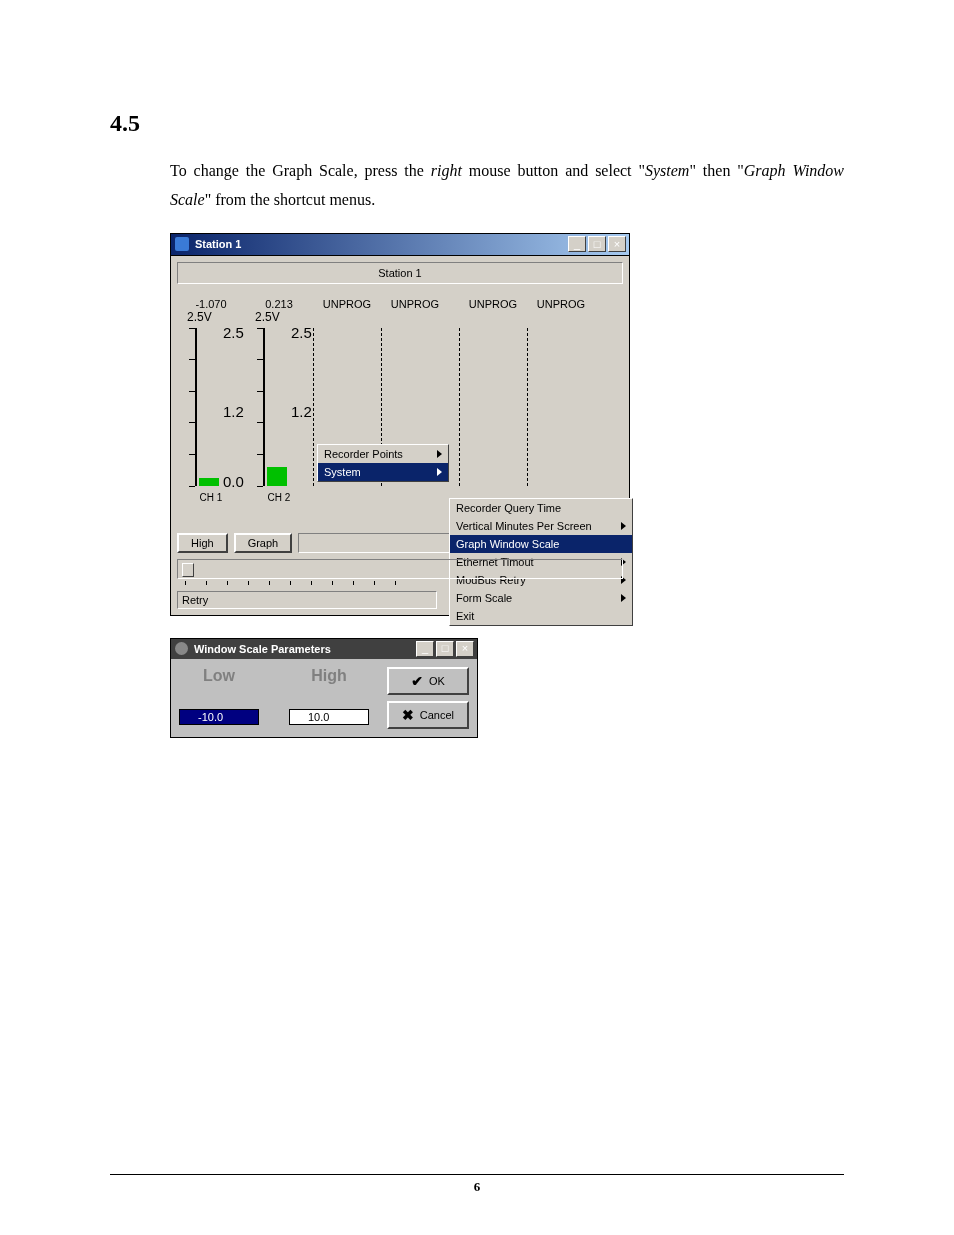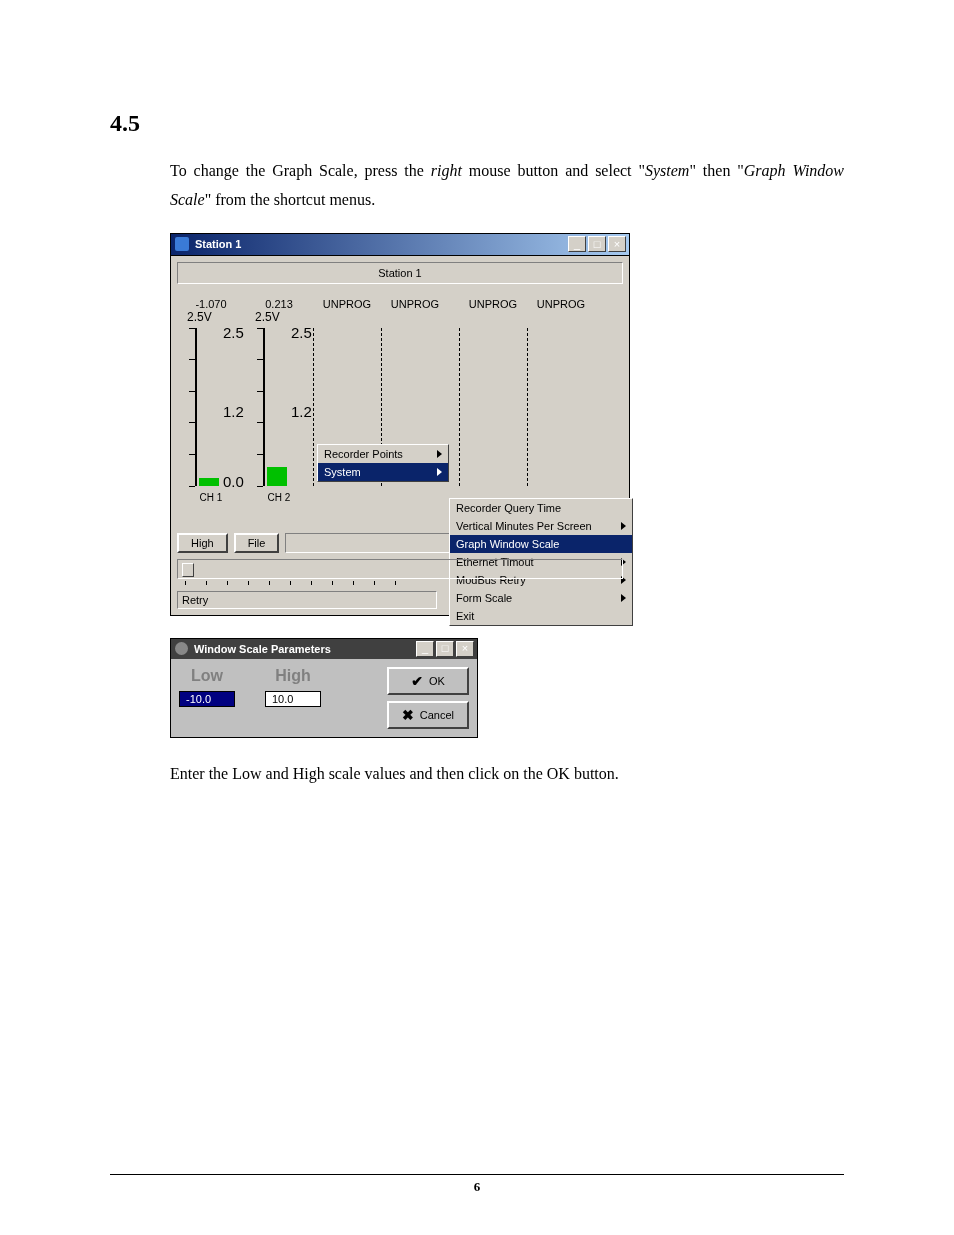--- a/index.html
+++ b/index.html
@@ -253,26 +253,26 @@
     height: 78px;
     box-sizing: border-box;
   }
   .wsp-fields { display: flex; gap: 30px; }
   .wsp-col { display: flex; flex-direction: column; align-items: center; }
   .wsp-label {
     color: #808080;
     font: bold 16px Arial, sans-serif;
   }
   .wsp-input {
-    margin-top: 6px;
+    margin-top: 24px;
     font: 11px Tahoma, sans-serif;
     background: #fff;
     border: 1px solid #000;
     width: 42px;
-    padding: 1px 6px;
+    padding: 1px 18px;
   }
   .wsp-input.selected { background: #000080; color: #fff; }
   .wsp-btns { display: flex; flex-direction: column; gap: 6px; margin-left: auto; }
   .wsp-btn {
     width: 78px;
     height: 24px;
     background: #c0c0c0;
     border: 2px solid #fff;
     border-right-color: #404040;
     border-bottom-color: #404040;
@@ -425,21 +425,21 @@
               <span>Form Scale</span>
             </div>
           <div class="menu-item">
               <span>Exit</span>
             </div>
         </div>
       </div>
 
       <div class="bottom-row">
         <div class="btn3d">High</div>
-        <div class="btn3d">File</div>
+        <div class="btn3d">Graph</div>
         <div class="date-box">
           <span>02/03/04</span>&nbsp;&nbsp;<span>11</span>
         </div>
       </div>
 
       <div class="slider-track">
         <div class="slider-thumb"></div>
       </div>
       <div class="slider-ticks">
         <span></span>
@@ -487,17 +487,16 @@
           <span>OK</span>
         </div>
         <div class="wsp-btn">
           <span class="ico-cross">✖</span>
           <span>Cancel</span>
         </div>
       </div>
     </div>
   </div>
 
-  <p class="para">Enter the Low and High scale values and then click on the OK button.</p>
 
   <div class="footer-rule"></div>
   <div class="page-num">6</div>
 </div>
 
 </body></html>

